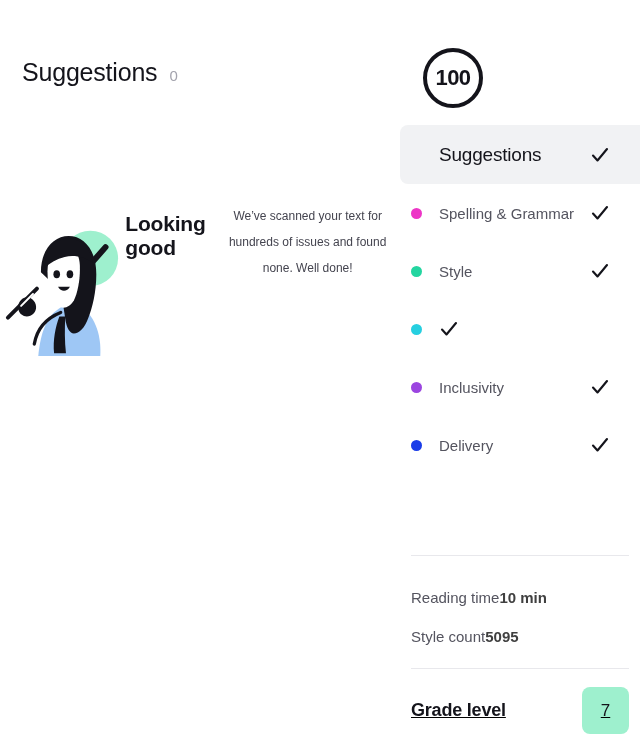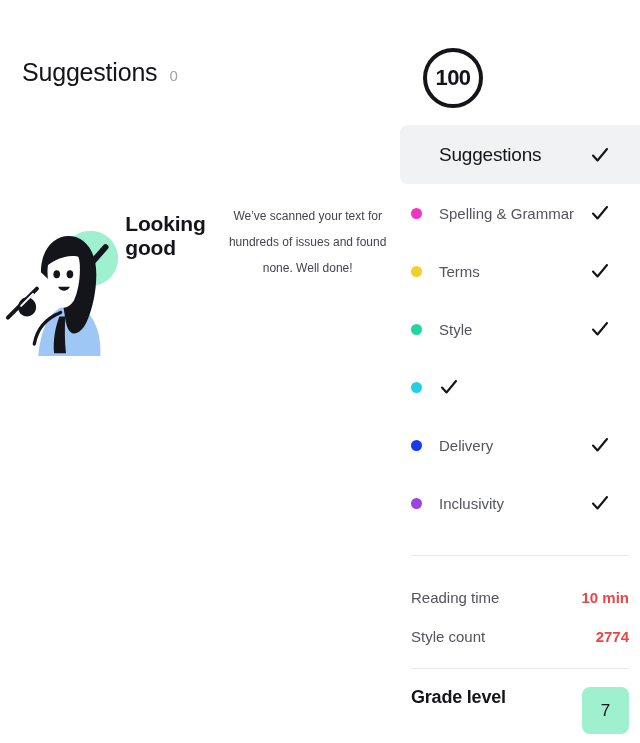--- a/index.html
+++ b/index.html
@@ -177,39 +177,40 @@
     margin: 0 11px;
   }
 
   .stats {
     padding: 22px 11px 12px 11px;
   }
 
   .stat-row {
     display: flex;
     align-items: center;
-    justify-content: space-between;
     height: 39px;
   }
 
   .stat-label {
     font-size: 15px;
     color: #54545f;
   }
 
   .stat-value {
     font-size: 15px;
     font-weight: 700;
-    color: #ef4444;
+    color: #404040;
   }
 
   .grade {
     display: flex;
+    align-items: center;
     justify-content: space-between;
     padding: 18px 11px 0 11px;
+    text-decoration: underline;
   }
 
   .grade-label {
     font-size: 18px;
     font-weight: 700;
     color: #14141b;
     letter-spacing: -0.2px;
   }
 
   .grade-badge {
@@ -296,77 +297,68 @@
           <div class="cat-row">
             <span class="cat-dot" style="background: rgb(237, 53, 198);"></span>
             <span class="cat-label">Spelling &amp; Grammar</span>
             <span class="check">
               <svg viewBox="0 0 20 20" width="20" height="20">
                 <path d="M3 10.5 L7.5 15.5 L17 4" fill="none" stroke="#14141B" stroke-width="2.1" stroke-linecap="round" stroke-linejoin="round"></path>
               </svg>
             </span>
           </div>
           <div class="cat-row">
-            <span class="cat-dot" style="background: rgb(246, 206, 44);"></span>
-            <span class="cat-label">Terms</span>
-            <span class="check">
-              <svg viewBox="0 0 20 20" width="20" height="20">
-                <path d="M3 10.5 L7.5 15.5 L17 4" fill="none" stroke="#14141B" stroke-width="2.1" stroke-linecap="round" stroke-linejoin="round"></path>
-              </svg>
-            </span>
-          </div>
-          <div class="cat-row">
             <span class="cat-dot" style="background: rgb(35, 213, 160);"></span>
             <span class="cat-label">Style</span>
             <span class="check">
               <svg viewBox="0 0 20 20" width="20" height="20">
                 <path d="M3 10.5 L7.5 15.5 L17 4" fill="none" stroke="#14141B" stroke-width="2.1" stroke-linecap="round" stroke-linejoin="round"></path>
               </svg>
             </span>
           </div>
           <div class="cat-row">
             <span class="cat-dot" style="background: rgb(38, 207, 224);"></span>
             <span class="check">
               <svg viewBox="0 0 20 20" width="20" height="20">
                 <path d="M3 10.5 L7.5 15.5 L17 4" fill="none" stroke="#14141B" stroke-width="2.1" stroke-linecap="round" stroke-linejoin="round"></path>
               </svg>
             </span>
           </div>
           <div class="cat-row">
+            <span class="cat-dot" style="background: rgb(155, 69, 224);"></span>
+            <span class="cat-label">Inclusivity</span>
+            <span class="check">
+              <svg viewBox="0 0 20 20" width="20" height="20">
+                <path d="M3 10.5 L7.5 15.5 L17 4" fill="none" stroke="#14141B" stroke-width="2.1" stroke-linecap="round" stroke-linejoin="round"></path>
+              </svg>
+            </span>
+          </div>
+          <div class="cat-row">
             <span class="cat-dot" style="background: rgb(26, 60, 232);"></span>
             <span class="cat-label">Delivery</span>
-            <span class="check">
-              <svg viewBox="0 0 20 20" width="20" height="20">
-                <path d="M3 10.5 L7.5 15.5 L17 4" fill="none" stroke="#14141B" stroke-width="2.1" stroke-linecap="round" stroke-linejoin="round"></path>
-              </svg>
-            </span>
-          </div>
-          <div class="cat-row">
-            <span class="cat-dot" style="background: rgb(155, 69, 224);"></span>
-            <span class="cat-label">Inclusivity</span>
             <span class="check">
               <svg viewBox="0 0 20 20" width="20" height="20">
                 <path d="M3 10.5 L7.5 15.5 L17 4" fill="none" stroke="#14141B" stroke-width="2.1" stroke-linecap="round" stroke-linejoin="round"></path>
               </svg>
             </span>
           </div>
         </div>
     </div>
 
     <div id="lower-section" style="position:absolute; left:0; top:515px; width:240px;">
       <div class="divider"></div>
 
       <div class="stats" id="stats-rows">
           <div class="stat-row">
             <span class="stat-label">Reading time</span>
             <span class="stat-value">10 min</span>
           </div>
           <div class="stat-row">
             <span class="stat-label">Style count</span>
-            <span class="stat-value">2774</span>
+            <span class="stat-value">5095</span>
           </div>
         </div>
 
       <div class="divider"></div>
 
       <div class="grade">
         <span class="grade-label">Grade level</span>
         <span class="grade-badge">7</span>
       </div>
     </div>

